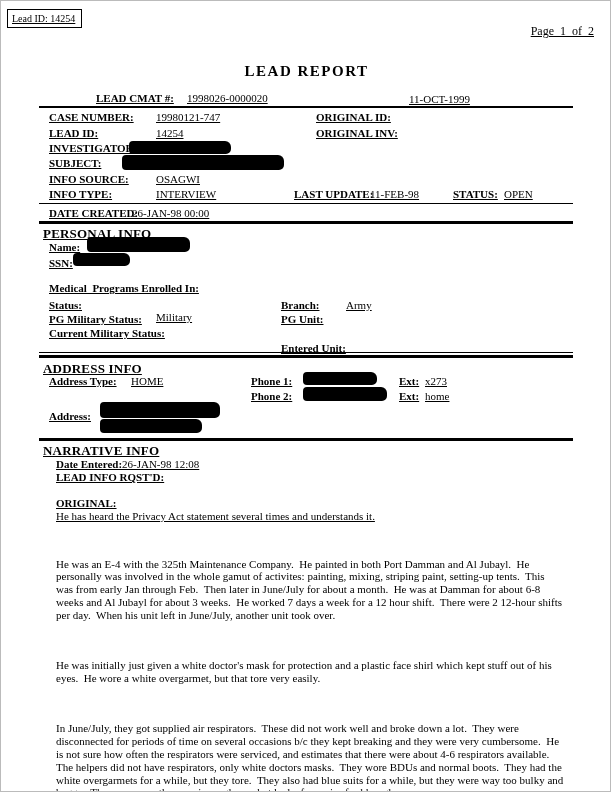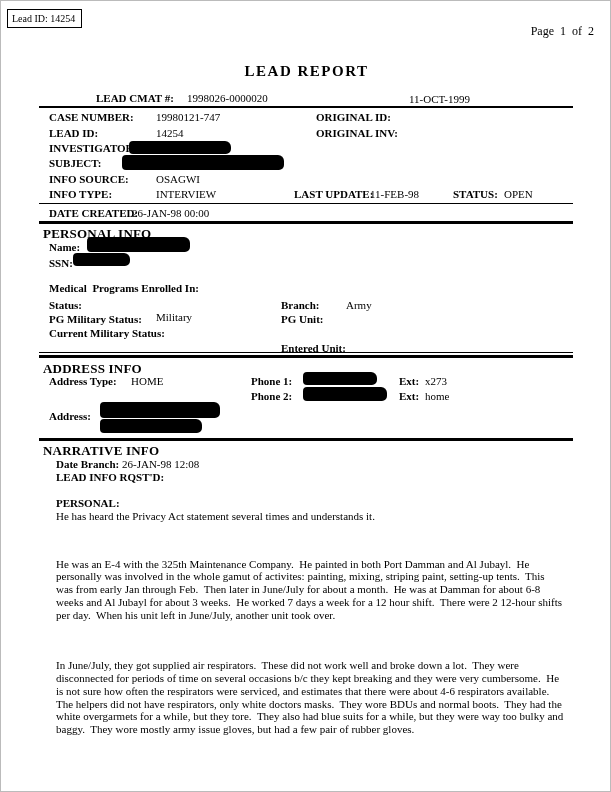--- a/index.html
+++ b/index.html
@@ -8,21 +8,21 @@
     position:relative;
     width:611px; height:792px;
     background:#fff;
     color:#000;
     font-family:"Liberation Serif","DejaVu Serif",serif;
     font-size:11px;
     border:1px solid #bbb;
     overflow:hidden;
     margin:0 auto;
   }
-  .abs { position:absolute; white-space:pre; line-height:13px; }
+  .abs { position:absolute; white-space:pre; line-height:13px;text-decoration:underline; }
   .b { font-weight:bold; }
   .f10 { font-size:12px; }
   .sec { font-weight:bold; font-size:13px; letter-spacing:0.2px; }
   .title {
     position:absolute; left:0; top:62px; width:611px;
     text-align:center; font-weight:bold; font-size:15px; letter-spacing:1.5px;
   }
   .lead-box {
     border:1px solid #000; padding:2px 6px 2px 4px; font-size:10px;
   }
@@ -118,28 +118,29 @@
   <span class="abs b" style="left:398px;top:389px">Ext:</span>
   <span class="abs" style="left:424px;top:389px">home</span>
 
   <span class="abs b" style="left:48px;top:409px">Address:</span>
   <div class="redact" style="left:99px;top:401px;width:120px;height:16px"></div>
   <div class="redact" style="left:99px;top:418px;width:102px;height:14px"></div>
 
   <div class="rule" style="left:38px;top:437px;width:534px;height:3px"></div>
 
   <span class="abs sec" style="left:42px;top:443px">NARRATIVE INFO</span>
-  <span class="abs b" style="left:55px;top:457px">Date Branch:</span>
+  <span class="abs b" style="left:55px;top:457px">Date Entered:</span>
   <span class="abs" style="left:121px;top:457px">26-JAN-98 12:08</span>
   <span class="abs b" style="left:55px;top:470px">LEAD INFO RQST'D:</span>
 
 
-  <span class="abs b" style="left:55px;top:496px">PERSONAL:</span>
+  <span class="abs b" style="left:55px;top:496px">ORIGINAL:</span>
   <span class="abs" style="left:55px;top:509px">He has heard the Privacy Act statement several times and understands it.</span>
 
   <div class="narrative-body">
     <p>He was an E-4 with the 325th Maintenance Company.  He painted in both Port Damman and Al Jubayl.  He personally was involved in the whole gamut of activites: painting, mixing, striping paint, setting-up tents.  This was from early Jan through Feb.  Then later in June/July for about a month.  He was at Damman for about 6-8 weeks and Al Jubayl for about 3 weeks.  He worked 7 days a week for a 12 hour shift.  There were 2 12-hour shifts per day.  When his unit left in June/July, another unit took over.</p>
+    <p>He was initially just given a white doctor's mask for protection and a plastic face shirl which kept stuff out of his eyes.  He wore a white overgarmet, but that tore very easily.</p>
     <p>In June/July, they got supplied air respirators.  These did not work well and broke down a lot.  They were disconnected for periods of time on several occasions b/c they kept breaking and they were very cumbersome.  He is not sure how often the respirators were serviced, and estimates that there were about 4-6 respirators available.  The helpers did not have respirators, only white doctors masks.  They wore BDUs and normal boots.  They had the white overgarmets for a while, but they tore.  They also had blue suits for a while, but they were way too bulky and baggy.  They wore mostly army issue gloves, but had a few pair of rubber gloves.</p>
     
     
   </div>
 
 </div>
 
 </body></html>

